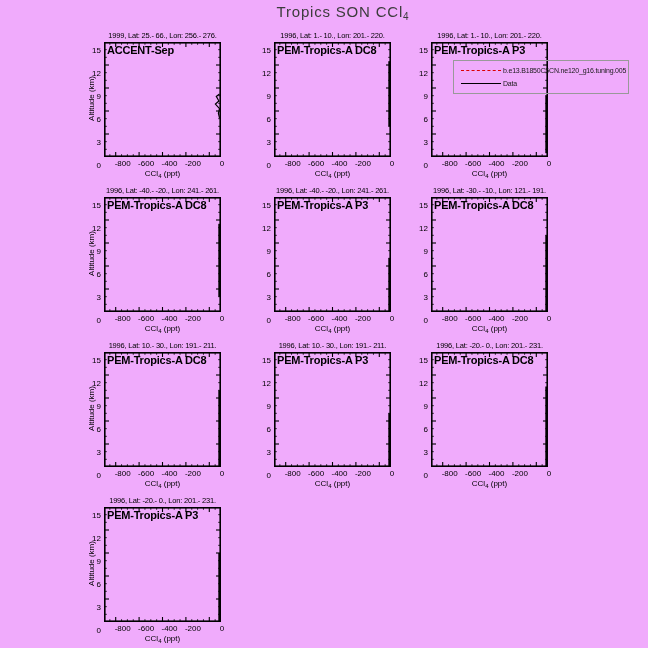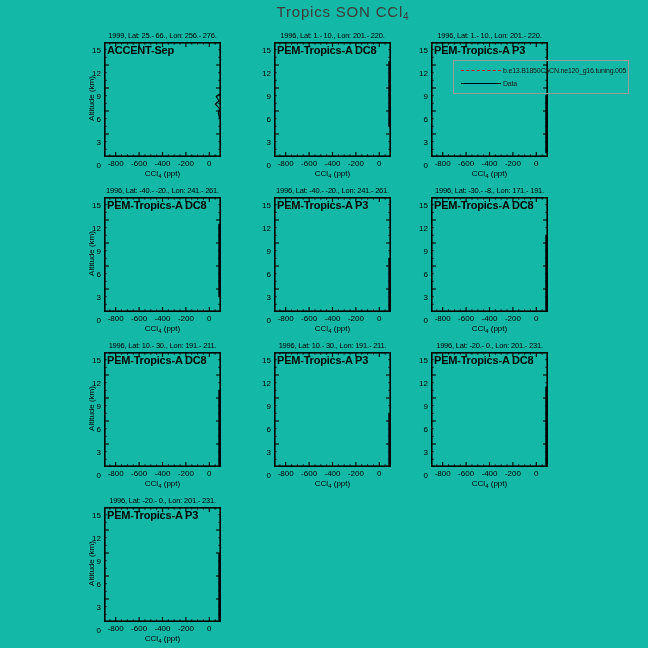--- a/index.html
+++ b/index.html
@@ -1,26 +1,26 @@
 <!DOCTYPE html>
 <html><head>
 <meta charset="utf-8">
 <style>
   html,body{margin:0;padding:0;background:#ffffff;}
-  #figure{position:relative;width:648px;height:648px;background:#14b8a6;overflow:hidden;
+  #figure{position:relative;width:648px;height:648px;background:#f0abfc;overflow:hidden;
           font-family:"Liberation Sans",sans-serif;}
   .title{position:absolute;top:3px;left:19px;width:648px;text-align:center;
          font-size:15px;color:#3c3c3c;letter-spacing:0.8px;white-space:nowrap;}
   .title .sub{font-size:10px;vertical-align:-3px;}
   .hdr{position:absolute;font-size:7.5px;letter-spacing:-0.2px;color:#000;
        text-align:center;white-space:nowrap;}
   .plabel{position:absolute;font-size:11px;font-weight:bold;letter-spacing:-0.2px;
           color:#000;white-space:nowrap;}
   .tick-y{position:absolute;font-size:8px;color:#000;text-align:right;width:20px;margin-top:8px;}
-  .tick-x{position:absolute;font-size:8px;color:#000;text-align:center;width:30px;}
+  .tick-x{position:absolute;font-size:8px;color:#000;text-align:right;width:30px;}
   .xlab{position:absolute;font-size:8px;color:#000;text-align:center;white-space:nowrap;}
   .xlab .sub,.ylab .sub{font-size:6px;vertical-align:-2px;}
   .ylab{position:absolute;font-size:8px;color:#000;text-align:center;width:80px;
         transform:rotate(-90deg);transform-origin:50% 50%;white-space:nowrap;}
   .panel-svg{position:absolute;z-index:1;}
   .legend{position:absolute;left:453px;top:60px;width:174px;height:32px;
           border:1px solid #999;background:transparent;z-index:5;}
   .lrow{position:absolute;left:7px;display:flex;align-items:center;height:8px;}
   .lrow1{top:5px;}
   .lrow2{top:18px;}
@@ -482,21 +482,21 @@
     <div class="tick-y" style="left: 251px; top: 261.5px;">6</div>
     <div class="tick-y" style="left: 251px; top: 238.5px;">9</div>
     <div class="tick-y" style="left: 251px; top: 215.5px;">12</div>
     <div class="tick-y" style="left: 251px; top: 192.5px;">15</div>
     <div class="tick-x" style="left: 270.7px; top: 314px;">-800</div>
     <div class="tick-x" style="left: 294.1px; top: 314px;">-600</div>
     <div class="tick-x" style="left: 317.5px; top: 314px;">-400</div>
     <div class="tick-x" style="left: 340.9px; top: 314px;">-200</div>
     <div class="tick-x" style="left: 364.3px; top: 314px;">0</div>
     <div class="xlab" style="left: 274px; top: 324px; width: 117px;"><span>CCl</span><span class="sub">4</span><span> (ppt)</span></div>
-    <div class="hdr" style="left: 401px; top: 186px; width: 177px;">1996, Lat: -30.- -8., Lon: 171.- 191.</div>
+    <div class="hdr" style="left: 401px; top: 186px; width: 177px;">1996, Lat: -30.- -10., Lon: 121.- 191.</div>
     <svg width="117" height="115" viewBox="0 0 117 115" class="panel-svg" style="left:431px;top:197px;position:absolute;">
       <rect x="0.8" y="0.8" width="115.4" height="113.4" fill="none" stroke="#000" stroke-width="1.6"></rect>
       <line x1="11.700000000000001" y1="115" x2="11.700000000000001" y2="110" stroke="#000" stroke-width="1.1"></line>
       <line x1="11.700000000000001" y1="0" x2="11.700000000000001" y2="5" stroke="#000" stroke-width="1.1"></line>
       <line x1="35.1" y1="115" x2="35.1" y2="110" stroke="#000" stroke-width="1.1"></line>
       <line x1="35.1" y1="0" x2="35.1" y2="5" stroke="#000" stroke-width="1.1"></line>
       <line x1="58.5" y1="115" x2="58.5" y2="110" stroke="#000" stroke-width="1.1"></line>
       <line x1="58.5" y1="0" x2="58.5" y2="5" stroke="#000" stroke-width="1.1"></line>
       <line x1="81.89999999999999" y1="115" x2="81.89999999999999" y2="110" stroke="#000" stroke-width="1.1"></line>
       <line x1="81.89999999999999" y1="0" x2="81.89999999999999" y2="5" stroke="#000" stroke-width="1.1"></line>

